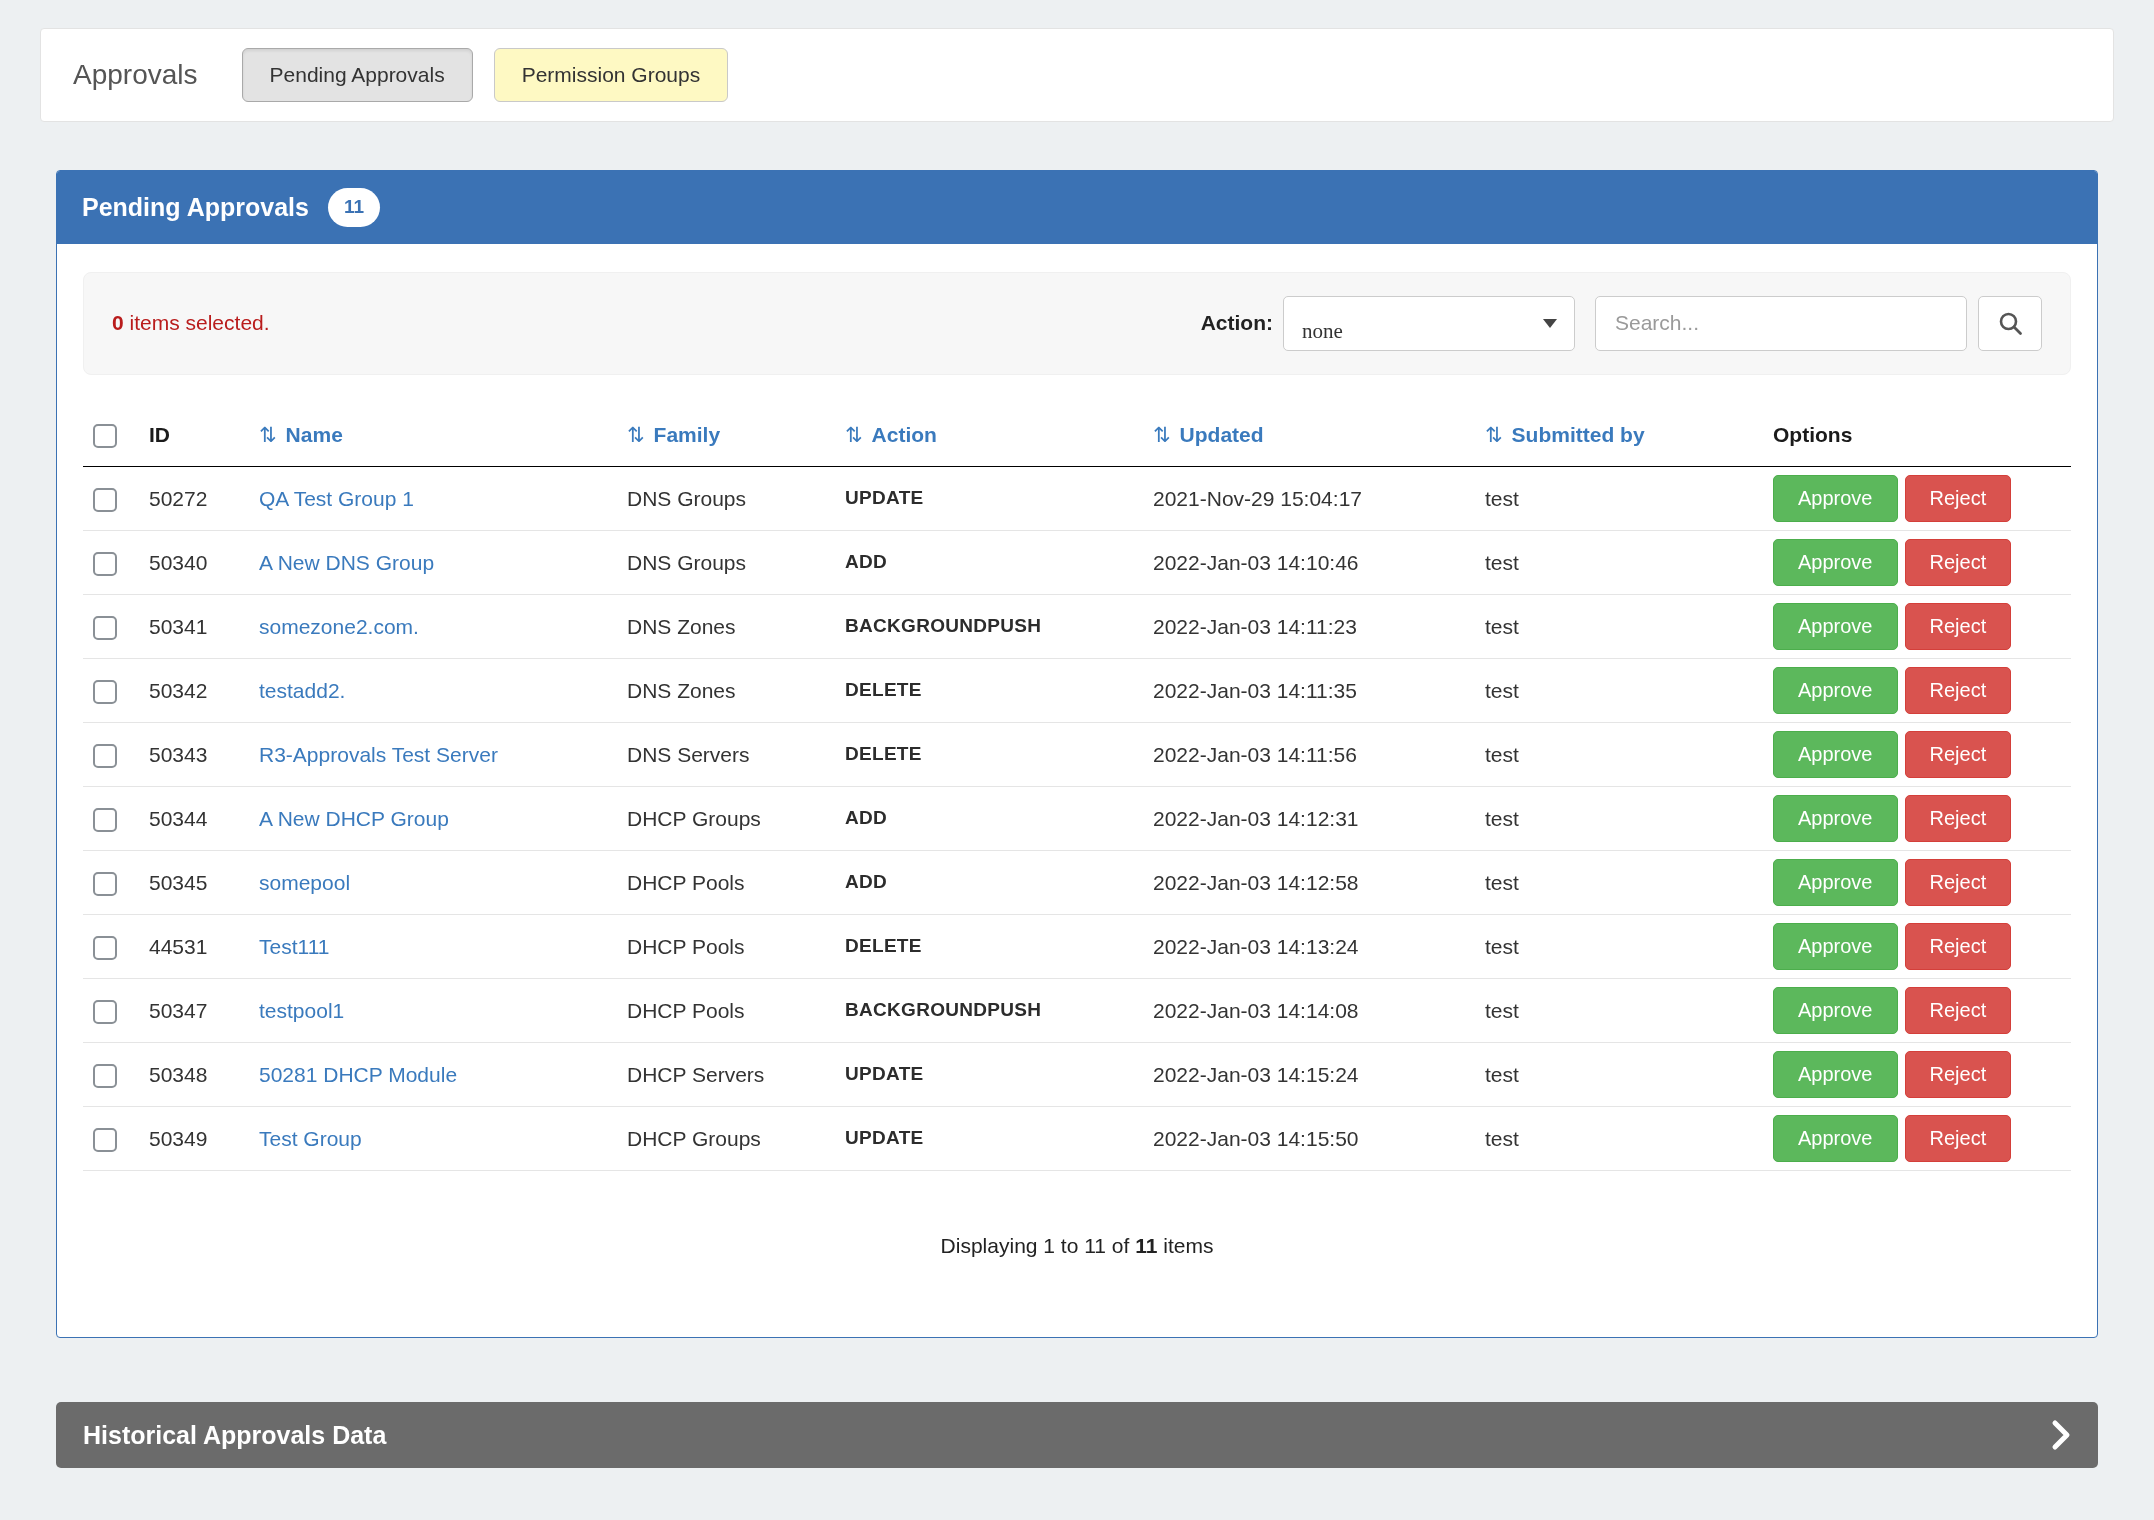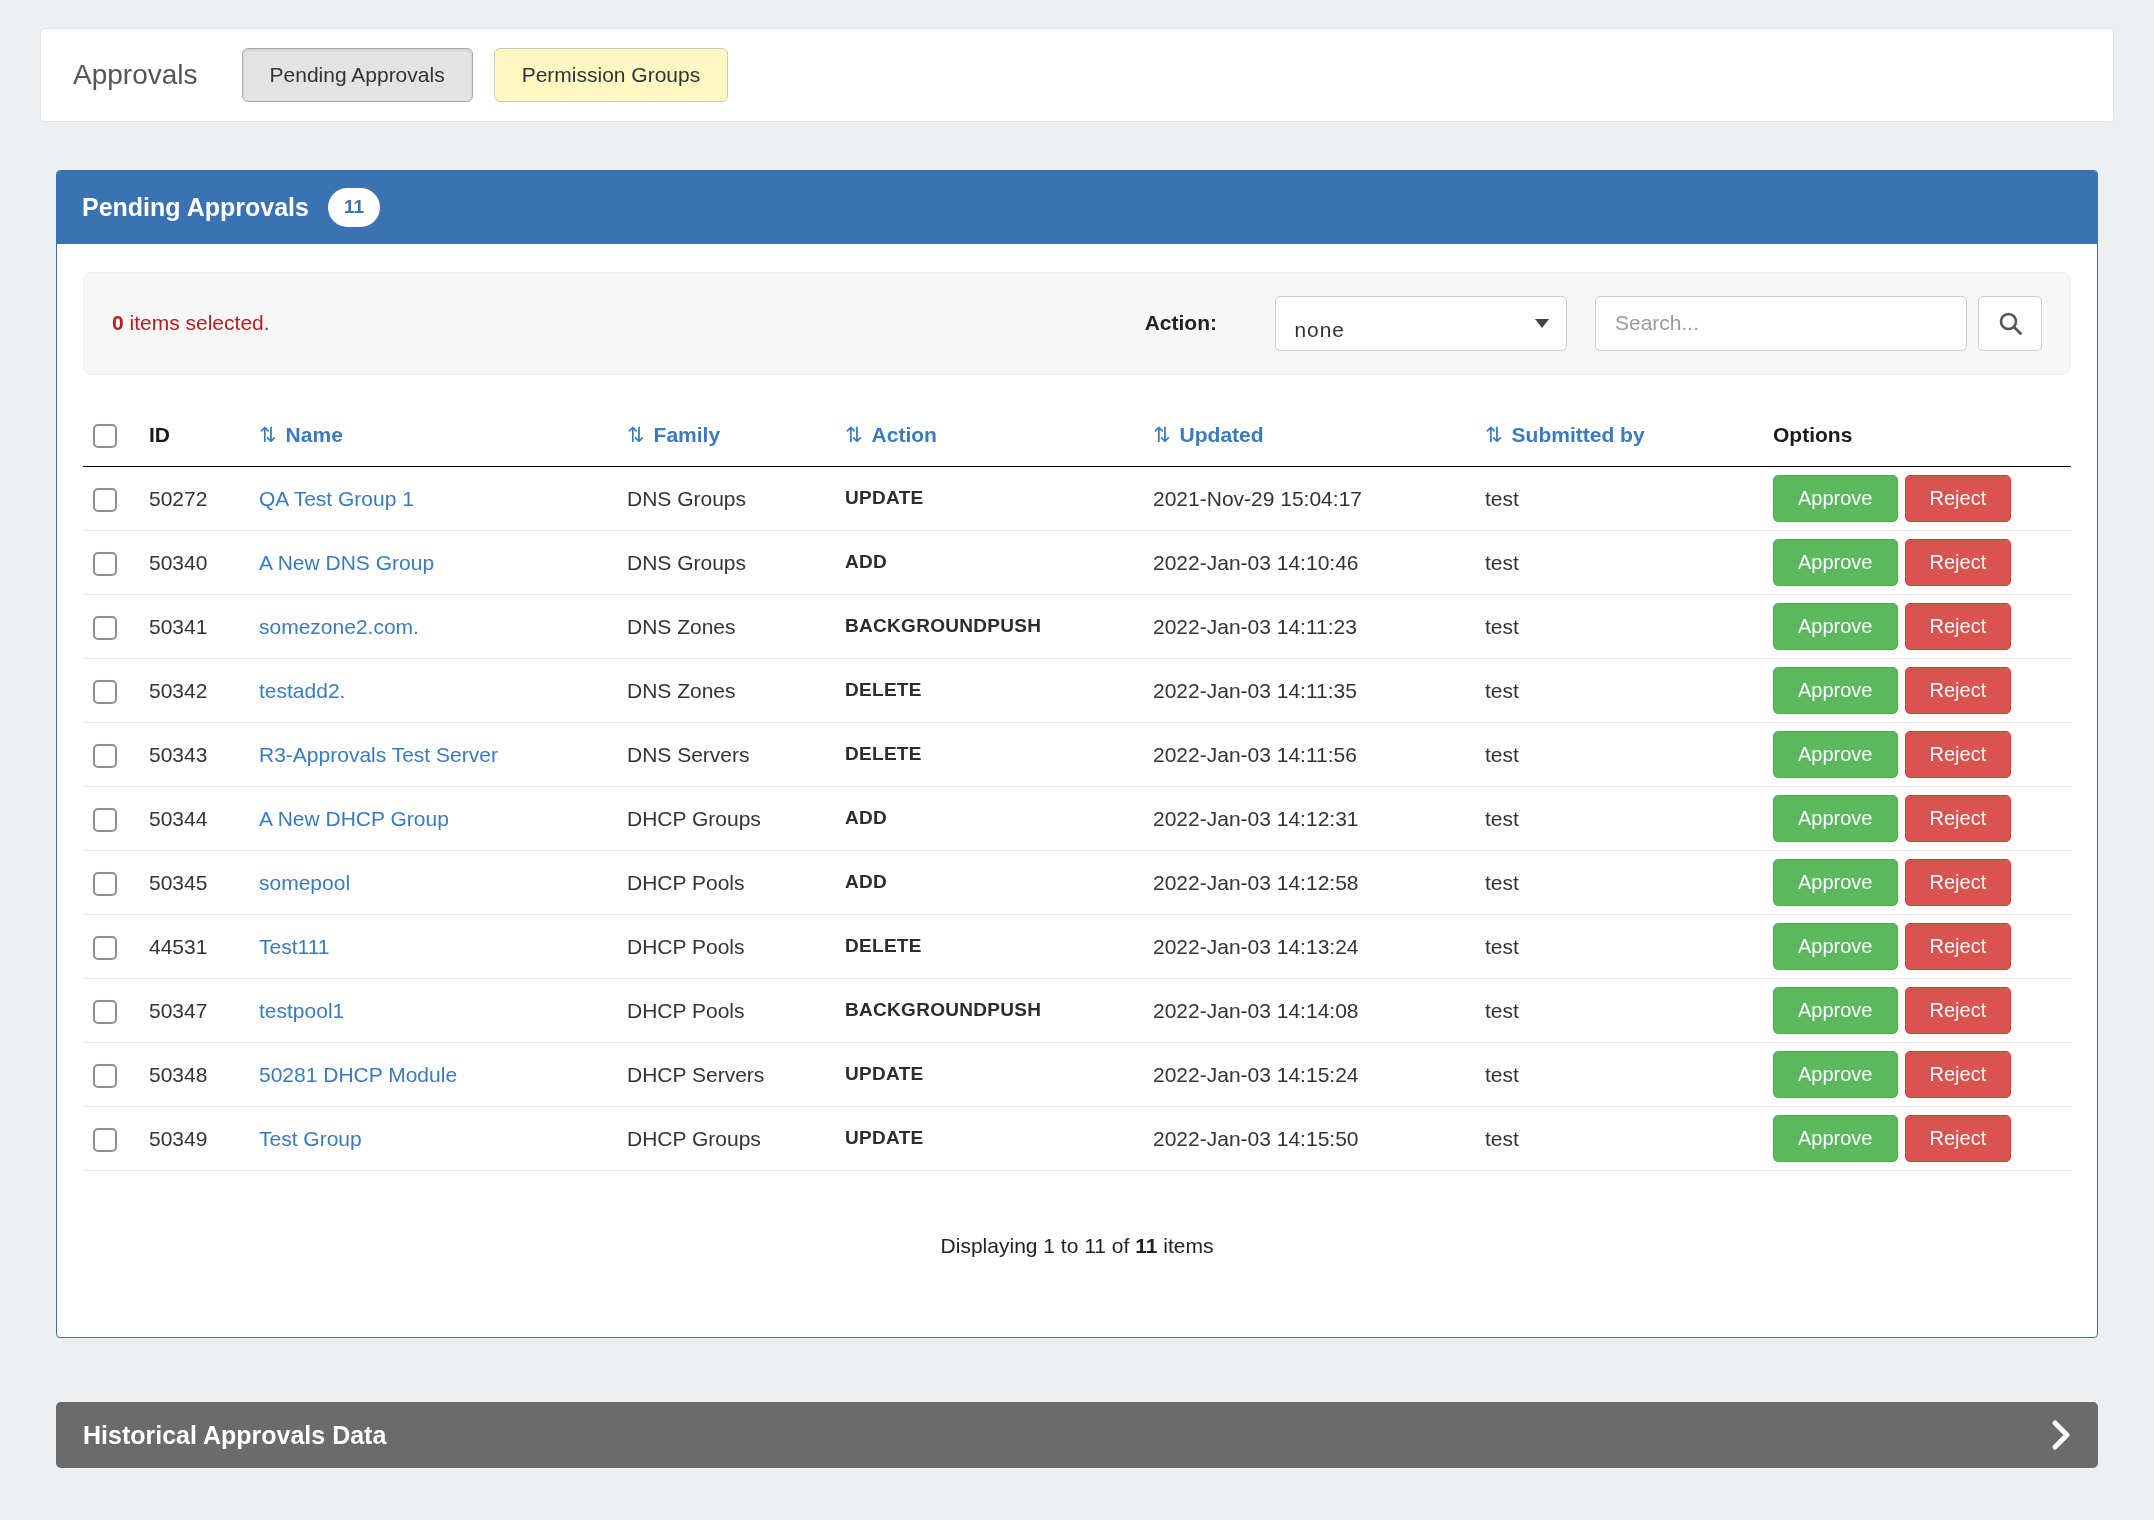--- a/index.html
+++ b/index.html
@@ -86,42 +86,41 @@
   .selected-info { font-size: 21px; color: #b91c1c; }
   .selected-info b { font-weight: 700; }
   .toolbar-controls { display: flex; align-items: center; }
   .action-label { font-size: 21px; font-weight: 700; margin-right: 10px; color: #222; }
   .select-wrap { position: relative; margin-right: 20px; display: inline-block; }
   .action-select {
     -webkit-appearance: none;
     appearance: none;
     width: 292px;
     height: 55px;
-    font-family: Liberation Mono, monospace;
+    font-family: Liberation Serif, serif;
     font-size: 21px;
     color: #333;
     padding: 16px 44px 0 18px;
     border: 1px solid #ccc;
     border-radius: 5px;
     background: #fff;
     cursor: pointer;
-    margin-left: 48px;
   }
   .caret {
     position: absolute;
     right: 18px;
     top: 50%;
     margin-top: -4px;
     width: 0; height: 0;
     border-left: 7px solid transparent;
     border-right: 7px solid transparent;
     border-top: 9px solid #444;
     pointer-events: none;
   }
-  .search-group { display: flex; align-items: flex-end; margin-left: 8px; }
+  .search-group { display: flex; align-items: flex-end; }
   .search-input {
     width: 372px;
     height: 55px;
     font-family: inherit;
     font-size: 21px;
     color: #333;
     padding: 0 19px;
     border: 1px solid #ccc;
     border-radius: 5px;
     background: #fff;

